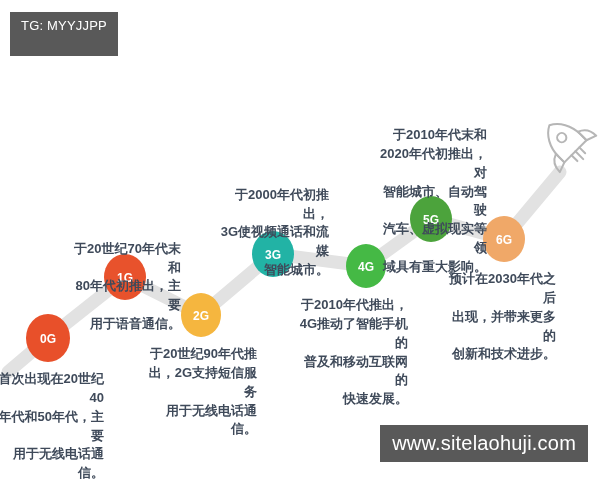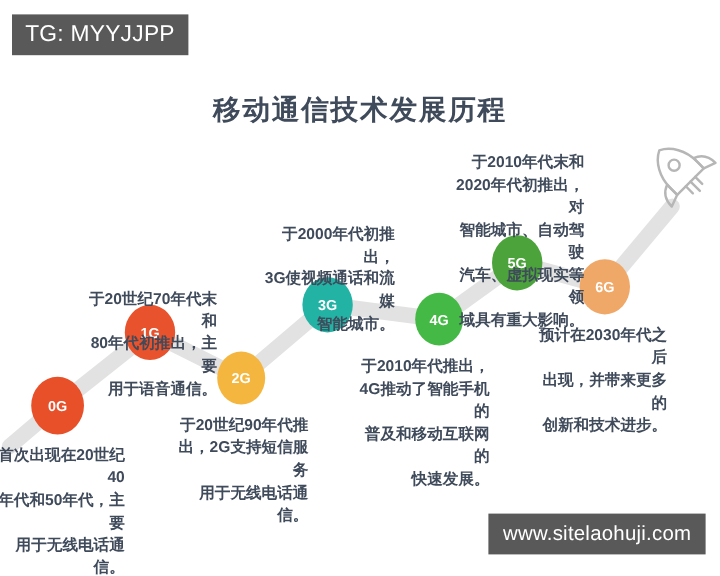--- a/index.html
+++ b/index.html
@@ -20,34 +20,34 @@
     height: 480px;
     background: #ffffff;
     overflow: hidden;
   }
 
   
   .watermark {
     position: absolute;
     background: #595959;
     color: #ffffff;
-    font-size: 19px;
+    font-size: 13px;
     line-height: 1;
-    padding: 7px 11px 8px 11px;
+    padding: 7px 11px 24px 11px;
     letter-spacing: .2px;
     white-space: nowrap;
   }
   #wm-top {
     left: 10px;
     top: 12px;
   }
   #wm-bottom {
     right: 12px;
     bottom: 18px;
-    font-size: 17px;
+    font-size: 20px;
     padding: 8px 12px 9px 12px;
   }
 
   
   #title {
     position: absolute;
     left: 0;
     right: 0;
     top: 76px;
     text-align: center;
@@ -78,21 +78,20 @@
     white-space: pre-line;
   }
 </style>
 </head>
 <body>
 
 <div id="stage">
 
   <div class="watermark" id="wm-top">TG: MYYJJPP</div>
 
-  <div id="title">移动通信技术发展历程</div>
 
   <svg id="chart-svg" viewBox="0 0 600 480">
     <g id="path-group">
         <line x1="8" y1="372" x2="48" y2="338" stroke="#e2e2e2" stroke-width="13" stroke-linecap="round"></line>
         <line x1="48" y1="338" x2="125" y2="277" stroke="#e2e2e2" stroke-width="13" stroke-linecap="round"></line>
         <line x1="125" y1="277" x2="201" y2="315" stroke="#e2e2e2" stroke-width="13" stroke-linecap="round"></line>
         <line x1="201" y1="315" x2="273" y2="254" stroke="#e2e2e2" stroke-width="13" stroke-linecap="round"></line>
         <line x1="273" y1="254" x2="366" y2="266" stroke="#e2e2e2" stroke-width="13" stroke-linecap="round"></line>
         <line x1="366" y1="266" x2="431" y2="219" stroke="#e2e2e2" stroke-width="13" stroke-linecap="round"></line>
         <line x1="431" y1="219" x2="504" y2="239" stroke="#e2e2e2" stroke-width="13" stroke-linecap="round"></line>

